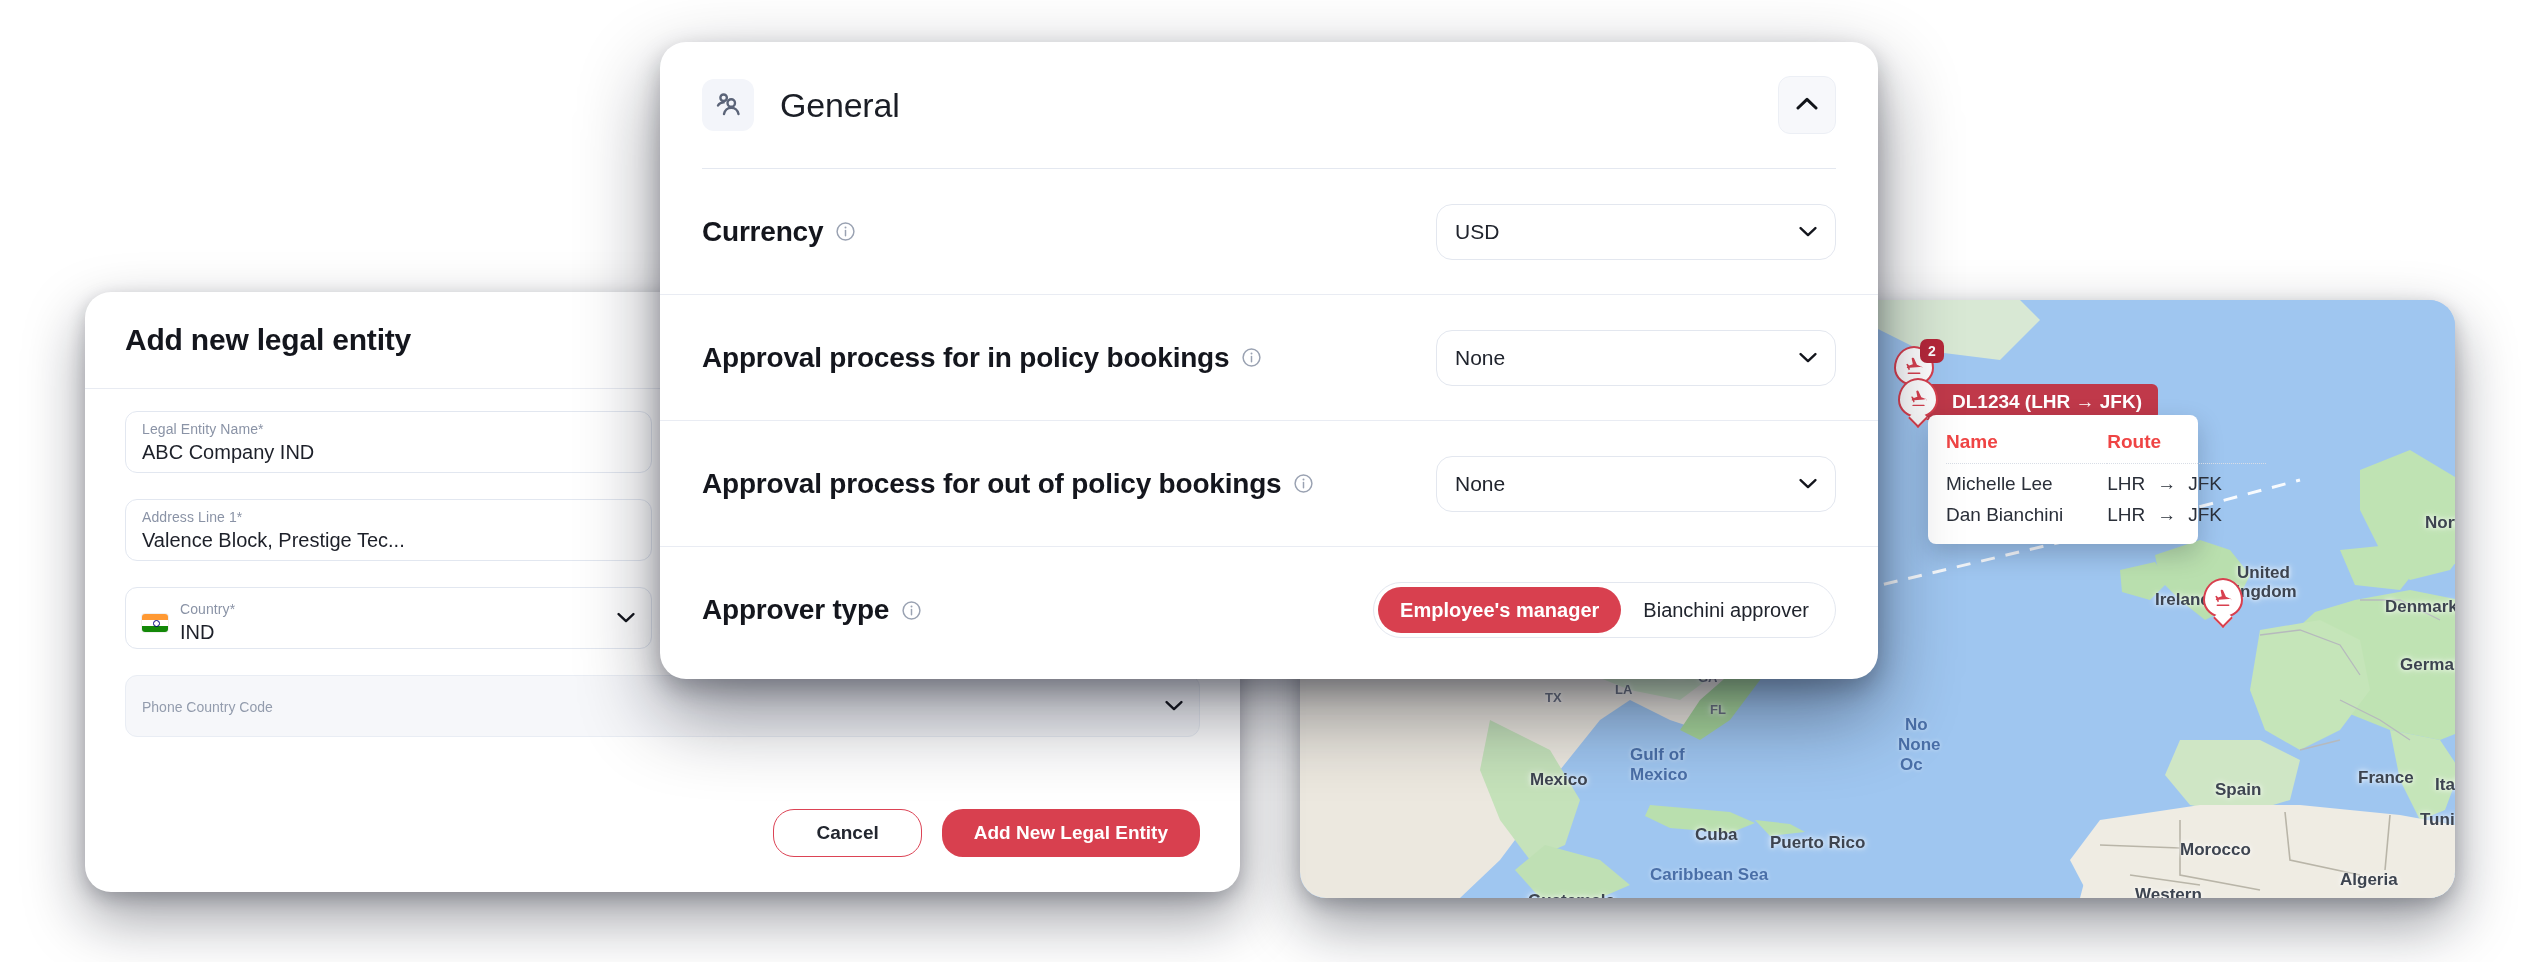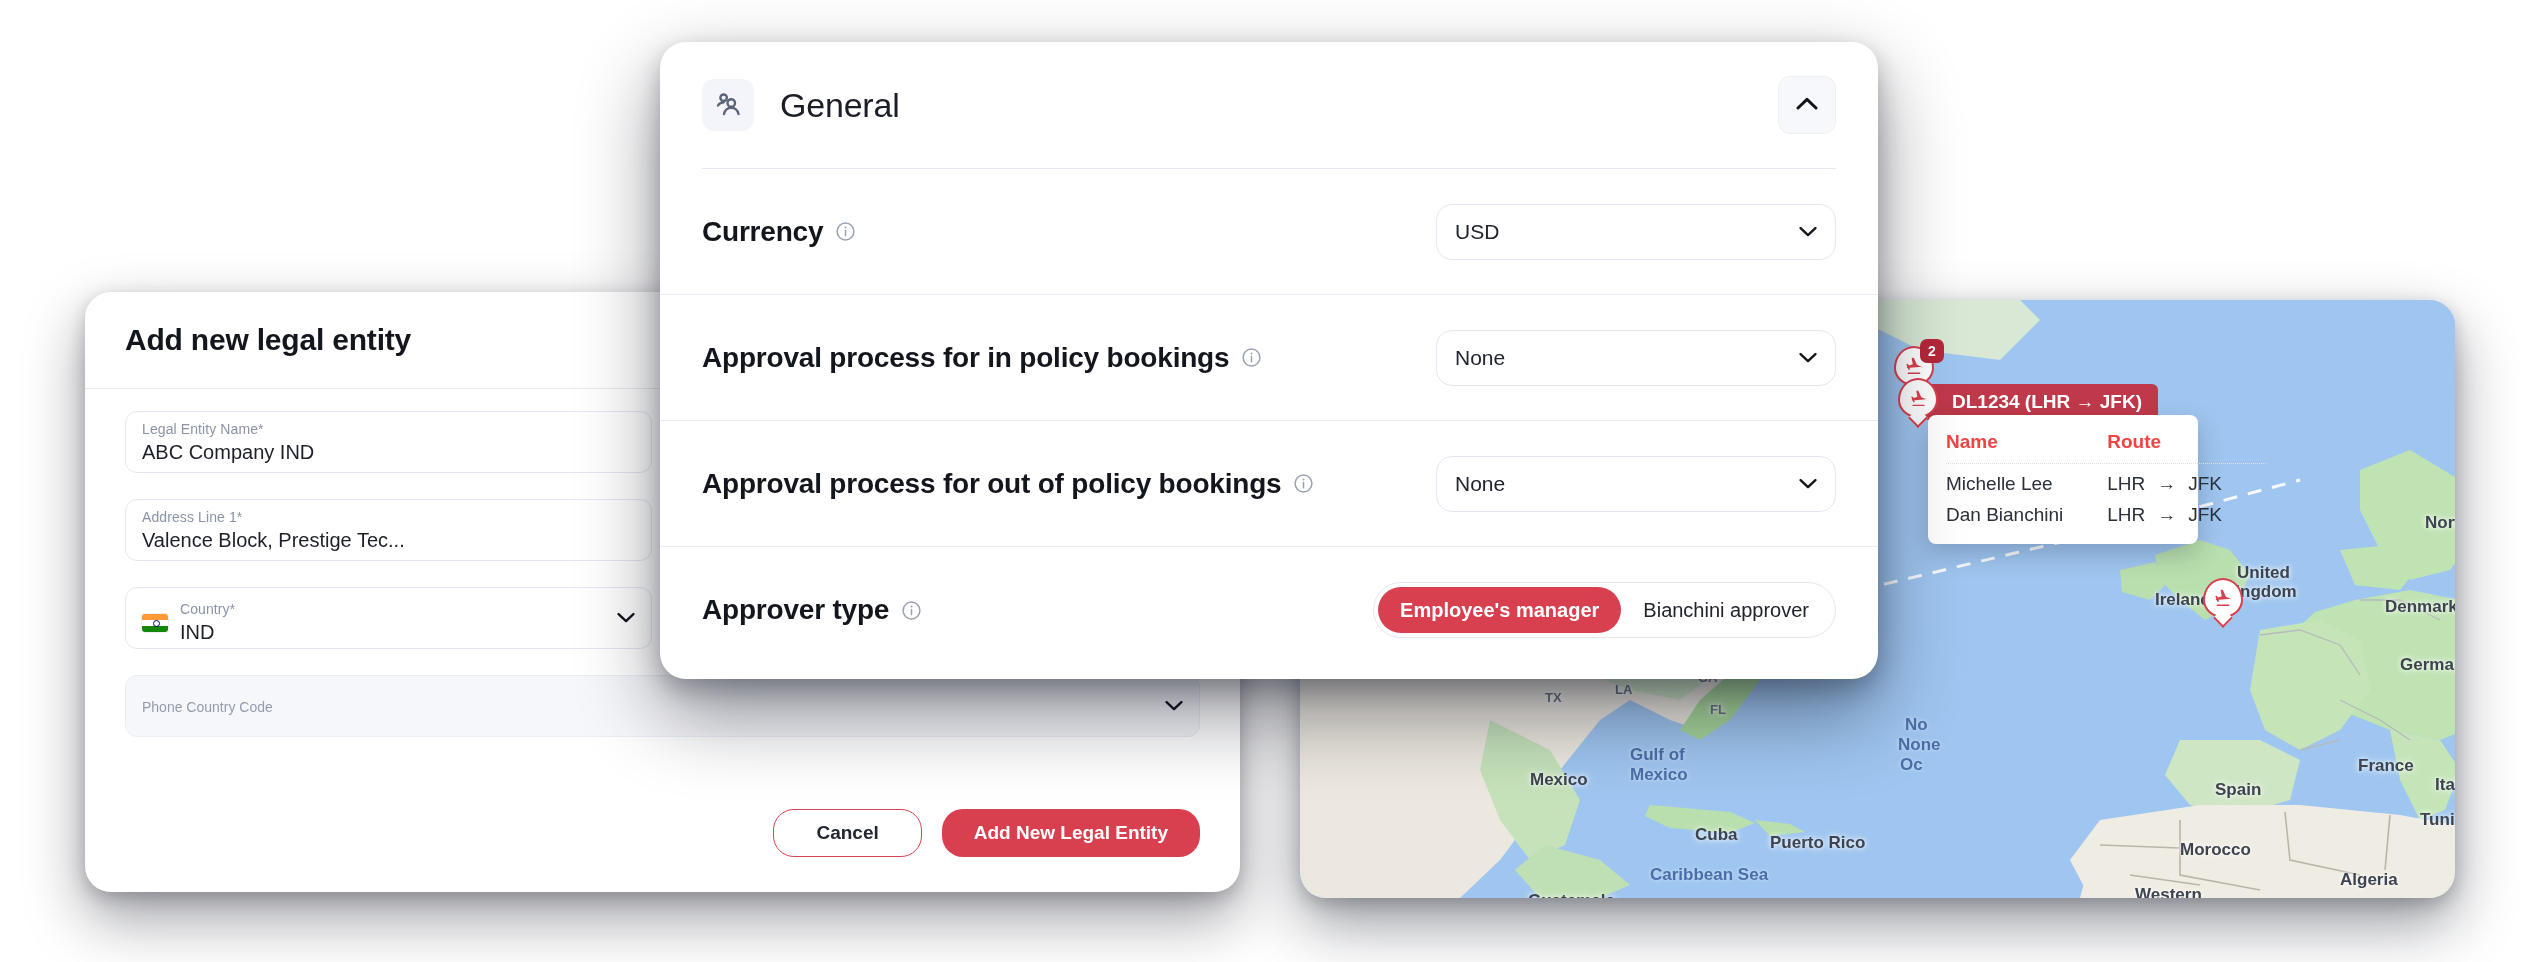--- a/index.html
+++ b/index.html
@@ -283,21 +283,21 @@
         <path d="M-60 370 L250 340 L560 290 L820 228 L1000 180" stroke="#ffffff" stroke-width="3" fill="none" stroke-dasharray="14 11" opacity=".92"></path>
       </svg>
 
       <div id="map-labels">
           <div class="lbl" style="left: 1125px; top: 213px;">Norway</div>
           <div class="lbl" style="left: 1085px; top: 297px;">Denmark</div>
           <div class="lbl" style="left: 937px; top: 263px;">United</div>
           <div class="lbl" style="left: 923px; top: 282px;">Kingdom</div>
           <div class="lbl" style="left: 855px; top: 290px;">Ireland</div>
           <div class="lbl" style="left: 1100px; top: 355px;">Germany</div>
-          <div class="lbl" style="left: 1058px; top: 456px; text-align: right;">France</div>
+          <div class="lbl" style="left: 1058px; top: 468px; text-align: right;">France</div>
           <div class="lbl" style="left: 1135px; top: 475px;">Italy</div>
           <div class="lbl" style="left: 915px; top: 480px;">Spain</div>
           <div class="lbl" style="left: 1040px; top: 570px;">Algeria</div>
           <div class="lbl" style="left: 1120px; top: 510px;">Tunisia</div>
           <div class="lbl" style="left: 880px; top: 540px;">Morocco</div>
           <div class="lbl" style="left: 835px; top: 585px;">Western</div>
           <div class="lbl" style="left: 230px; top: 470px;">Mexico</div>
           <div class="lbl" style="left: 395px; top: 525px;">Cuba</div>
           <div class="lbl" style="left: 470px; top: 533px;">Puerto Rico</div>
           <div class="lbl" style="left: 228px; top: 550px; margin-top: 41px;">Guatemala</div>

